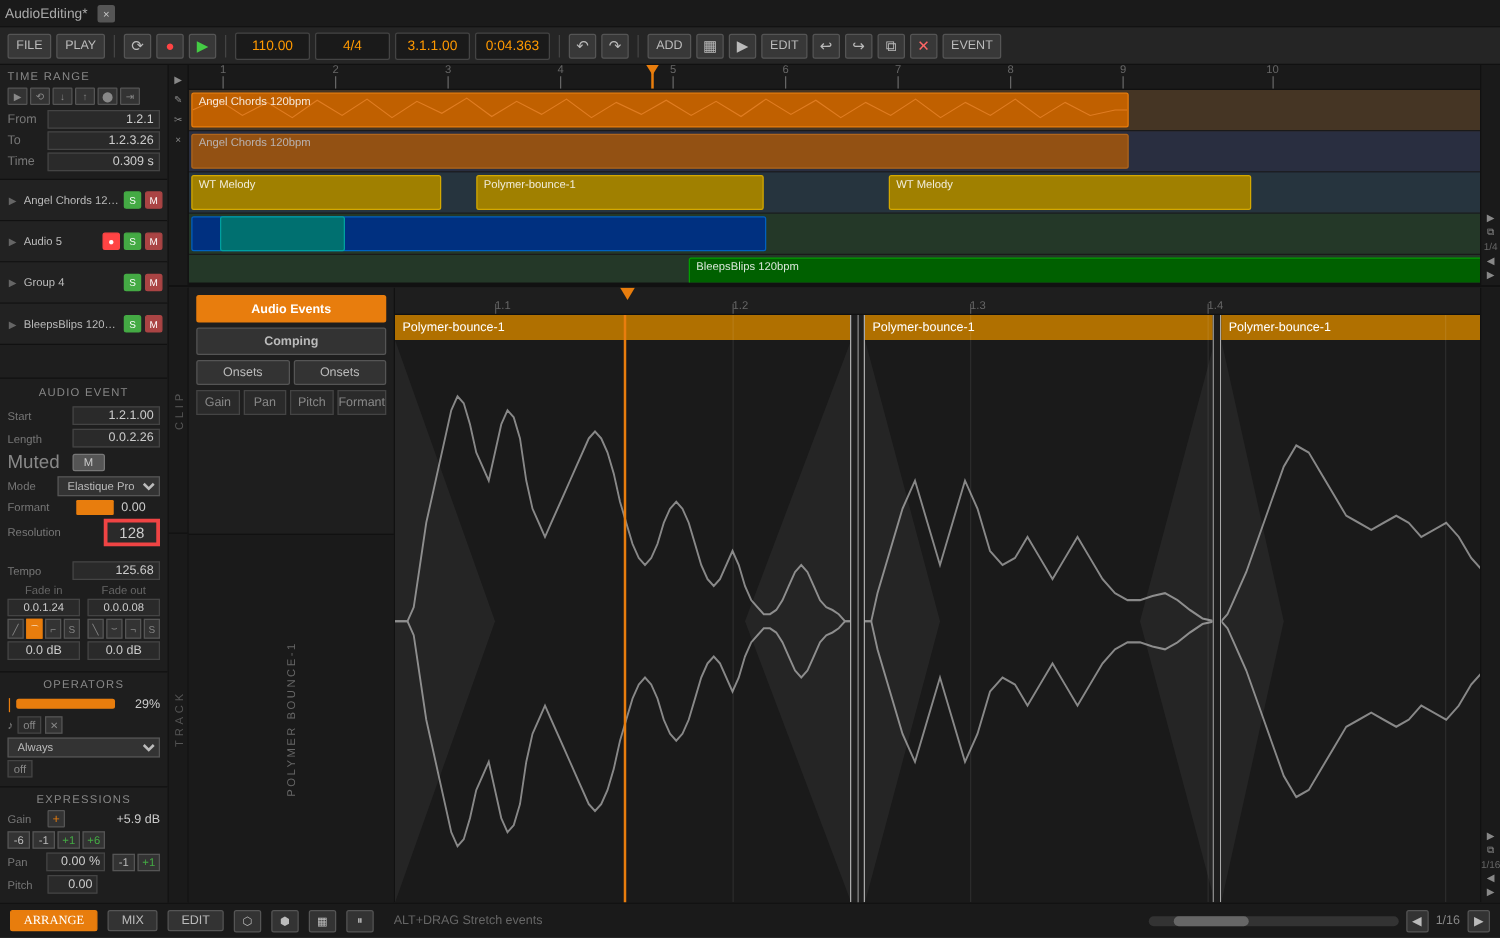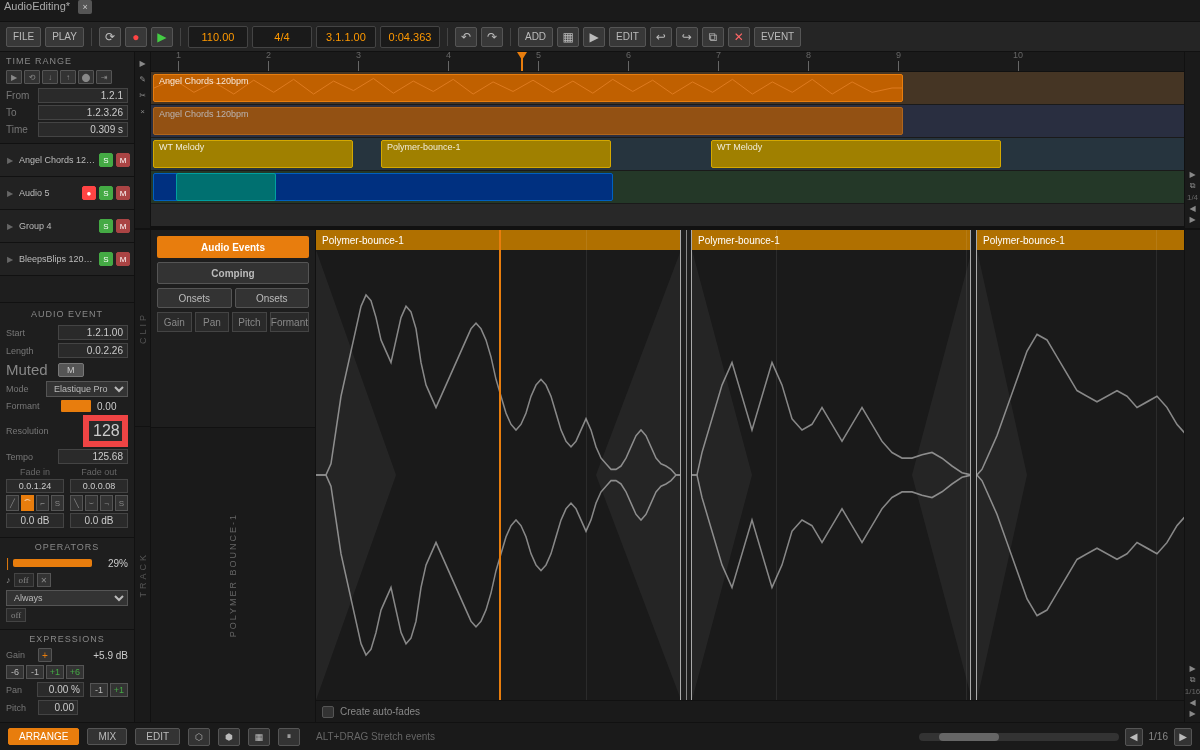--- a/index.html
+++ b/index.html
@@ -12,21 +12,21 @@
       height: 750px;
       overflow: hidden;
       position: relative;
     }
 
     
     .top-bar {
       height: 22px;
       background: #1a1a1a;
       display: flex;
-      align-items: flex-start;
+      align-items: center;
       border-bottom: 1px solid #111;
       padding: 0 4px;
     }
     .top-bar-title {
       color: #aaa;
       font-size: 11px;
       margin-right: 8px;
     }
     .close-btn {
       background: #555;
@@ -356,21 +356,20 @@
       display: flex;
       align-items: center;
       gap: 3px;
     }
     .ops-off-val {
       color: #888;
       font-size: 9px;
       background: #2a2a2a;
       border: 1px solid #444;
       padding: 1px 4px;
-      font-family: Liberation Serif, serif;
     }
     .ops-x-btn {
       background: #333;
       border: 1px solid #555;
       color: #888;
       width: 14px;
       height: 14px;
       font-size: 8px;
       cursor: pointer;
       display: flex; align-items: center; justify-content: center;
@@ -601,21 +600,21 @@
     }
     .bottom-tab {
       background: #333;
       border: 1px solid #555;
       color: #bbb;
       padding: 2px 10px;
       font-size: 10px;
       cursor: pointer;
       border-radius: 2px;
     }
-    .bottom-tab.active { background: #e87d0d; color: #fff; border-color: #e87d0d; }
+    .bottom-tab.active { background: #e87d0d; color: #fff; border-color: #e87d0d; font-family: Liberation Serif, serif; }
     .bottom-status {
       color: #666;
       font-size: 10px;
       margin-left: 8px;
     }
     .bottom-right {
       margin-left: auto;
       display: flex;
       align-items: center;
       gap: 6px;
@@ -727,31 +726,31 @@
       width: 1px;
       background: #888;
       z-index: 19;
       pointer-events: none;
     }
 
     .resolution-row {
       display: flex;
       align-items: center;
       justify-content: space-between;
-      margin-bottom: 2px;
+      margin-bottom: 12px;
       font-size: 10px;
     }
     .resolution-value {
       color: #ccc;
       background: #2a2a2a;
-      border: 6px solid #ef4444;
+      border: 3px solid #ef4444;
       padding: 1px 4px;
-      font-size: 16px;
+      font-size: 12px;
       width: 45px;
-      text-align: left;
+      text-align: center;
     }
   </style>
 </head>
 <body>
 
 <div class="top-bar">
   <span class="top-bar-title">AudioEditing*</span>
   <button class="close-btn">×</button>
 </div>
 
@@ -1061,20 +1060,25 @@
             </div>
           </div>
 
           <div class="track-row" style="background:rgba(20,120,40,0.2);height:33px;">
             <div class="track-clip clip-blue" style="left:2px;width:460px;">
               <span class="track-clip-label"></span>
             </div>
             <div class="track-clip clip-teal" style="left:25px;width:100px;"></div>
           </div>
 
+          <div class="track-row" style="background:rgba(20,120,40,0.2);height:33px;">
+            <div class="track-clip clip-green" style="left:400px;width:750px;">
+              <span class="track-clip-label">BleepsBlips 120bpm</span>
+            </div>
+          </div>
 
         </div>
       </div>
 
       <div style="width:16px;background:#1a1a1a;border-left:1px solid #111;display:flex;flex-direction:column;align-items:center;justify-content:flex-end;padding-bottom:4px;gap:2px;">
         <button style="background:none;border:none;color:#888;font-size:8px;cursor:pointer;">▶</button>
         <button style="background:none;border:none;color:#888;font-size:8px;cursor:pointer;">⧉</button>
         <span style="color:#666;font-size:8px;">1/4</span>
         <button style="background:none;border:none;color:#888;font-size:8px;cursor:pointer;">◀</button>
         <button style="background:none;border:none;color:#888;font-size:8px;cursor:pointer;">▶</button>
@@ -1109,20 +1113,34 @@
           </div>
         </div>
 
         <div style="background:#1a1a1a;height:60%;display:flex;align-items:center;justify-content:center;border-top:1px solid #111;">
           <span style="writing-mode:vertical-rl;text-orientation:mixed;transform:rotate(180deg);color:#666;font-size:9px;letter-spacing:2px;text-transform:uppercase;">POLYMER BOUNCE-1</span>
         </div>
       </div>
 
       <div style="flex:1;display:flex;flex-direction:column;overflow:hidden;background:#222;">
 
+        <div style="height:22px;background:#1e1e1e;border-bottom:1px solid #111;position:relative;">
+
+          <div style="position:absolute;left:180px;top:0;width:0;height:0;border-left:6px solid transparent;border-right:6px solid transparent;border-top:10px solid #e87d0d;"></div>
+
+          <div style="position:absolute;left:80px;bottom:2px;color:#666;font-size:9px;">1.1</div>
+          <div style="position:absolute;left:270px;bottom:2px;color:#666;font-size:9px;">1.2</div>
+          <div style="position:absolute;left:460px;bottom:2px;color:#666;font-size:9px;">1.3</div>
+          <div style="position:absolute;left:650px;bottom:2px;color:#666;font-size:9px;">1.4</div>
+
+          <div style="position:absolute;left:80px;bottom:0;width:1px;height:8px;background:#555;"></div>
+          <div style="position:absolute;left:270px;bottom:0;width:1px;height:8px;background:#555;"></div>
+          <div style="position:absolute;left:460px;bottom:0;width:1px;height:8px;background:#555;"></div>
+          <div style="position:absolute;left:650px;bottom:0;width:1px;height:8px;background:#555;"></div>
+        </div>
 
         <div style="flex:1;position:relative;background:#1e1e1e;overflow:hidden;">
 
           <div class="wf-playhead" style="left:183px;"></div>
 
           <div class="wf-playhead-cursor" style="left:370px;"></div>
 
           <div style="position:absolute;left:0;top:0;width:365px;height:100%;border-right:1px solid #aaa;">
             <div style="background:#b07000;height:20px;display:flex;align-items:center;padding:0 6px;font-size:10px;color:#fff;">
               <span>Polymer-bounce-1</span>
@@ -1169,24 +1187,20 @@
             </div>
           </div>
 
           <div style="position:absolute;left:270px;top:0;height:100%;width:1px;background:rgba(255,255,255,0.08);pointer-events:none;"></div>
           <div style="position:absolute;left:460px;top:0;height:100%;width:1px;background:rgba(255,255,255,0.08);pointer-events:none;"></div>
           <div style="position:absolute;left:650px;top:0;height:100%;width:1px;background:rgba(255,255,255,0.08);pointer-events:none;"></div>
           <div style="position:absolute;left:840px;top:0;height:100%;width:1px;background:rgba(255,255,255,0.08);pointer-events:none;"></div>
 
         </div>
 
-        <div style="height:22px;background:#1a1a1a;border-top:1px solid #111;display:flex;align-items:center;padding:0 6px;gap:6px;">
-          <div style="width:12px;height:12px;border:1px solid #555;border-radius:2px;background:#333;"></div>
-          <span style="color:#888;font-size:10px;">Create auto-fades</span>
-        </div>
 
       </div>
 
       <div style="width:16px;background:#1a1a1a;border-left:1px solid #111;display:flex;flex-direction:column;align-items:center;justify-content:flex-end;padding-bottom:4px;gap:2px;">
         <button style="background:none;border:none;color:#888;font-size:8px;cursor:pointer;">▶</button>
         <button style="background:none;border:none;color:#888;font-size:8px;cursor:pointer;">⧉</button>
         <span style="color:#666;font-size:8px;">1/16</span>
         <button style="background:none;border:none;color:#888;font-size:8px;cursor:pointer;">◀</button>
         <button style="background:none;border:none;color:#888;font-size:8px;cursor:pointer;">▶</button>
       </div>

